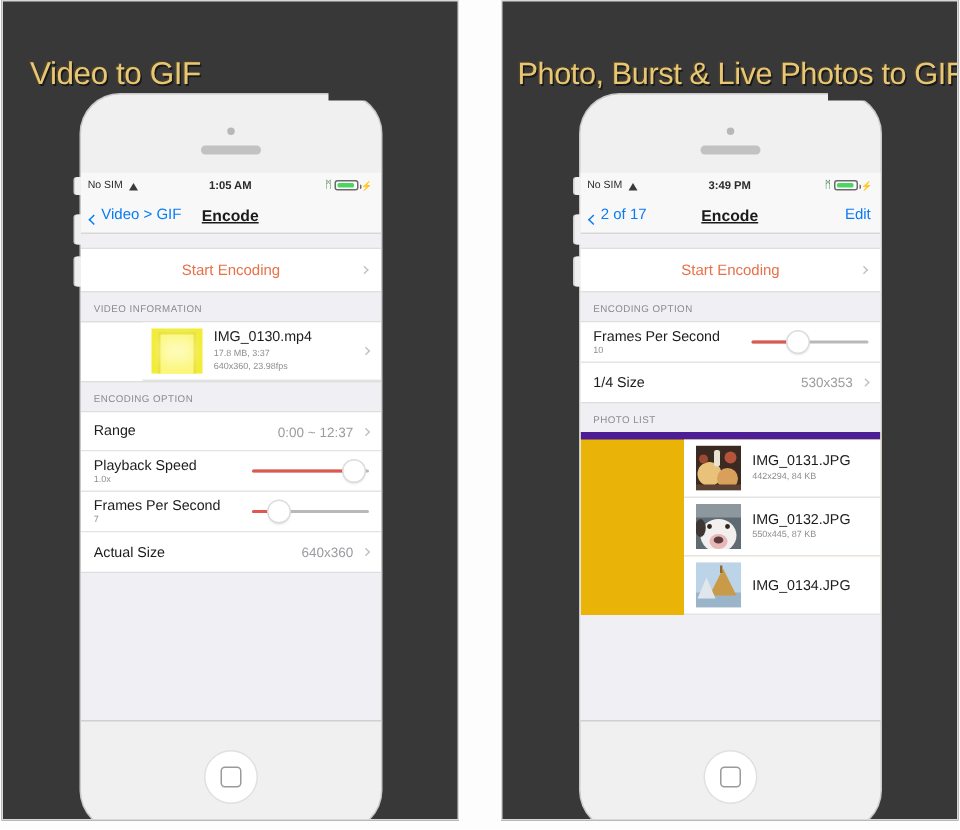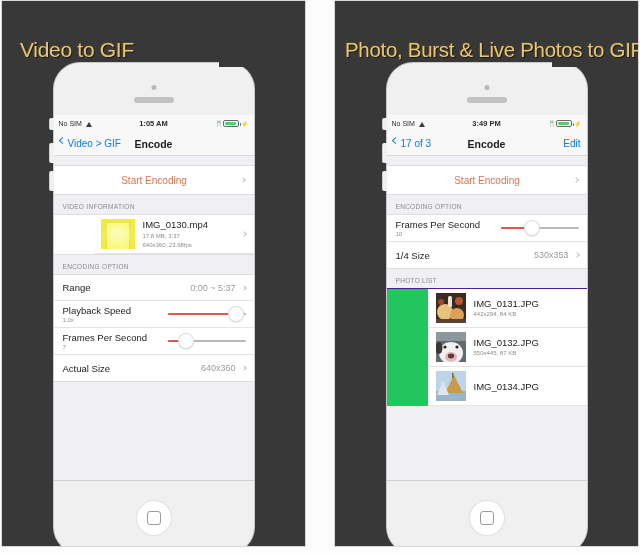--- a/index.html
+++ b/index.html
@@ -129,29 +129,30 @@
   .battery i{ display:block; height:100%; width:88%; background:#4cd560; border-radius:1px; }
   .plug{ font-size:6px; color:#4a4a4a; }
 
   
   .navbar{
     height:24px; background:#f8f8f8;
     border-bottom:1px solid #d7d7d7;
     display:flex; align-items:center; position:relative;
     padding:0 6px;
   }
-  .nav-back{ display:flex; align-items:flex-start; gap:2px; color:#0a7bf5; font-size:10px; cursor:pointer; }
+  .nav-back{ display:flex; align-items:flex-end; gap:2px; color:#0a7bf5; font-size:10px; cursor:pointer; }
   .chev-l{
     width:5px; height:5px; border-left:1.8px solid #0a7bf5; border-bottom:1.8px solid #0a7bf5;
     transform:rotate(45deg); display:inline-block; margin-right:1px;
   }
   .nav-title{
     position:absolute; left:0; right:0; text-align:center;
     font-size:10.5px; font-weight:bold; color:#1b1b1b;
     pointer-events:none;
+    text-decoration:underline;
   }
   .nav-right{ margin-left:auto; color:#0a7bf5; font-size:10px; z-index:2; }
 
   
   .content{ height:324px; overflow:hidden; background:#efeff4; }
   .gap{ height:9px; }
 
   .section-hd{
     font-size:6.5px; color:#8b8b90; letter-spacing:.3px;
     padding:8px 9px 4px 9px; text-transform:uppercase;
@@ -208,21 +209,21 @@
     width:20px;height:16px; background:#fdfbb6; filter:blur(4px);
   }
   .minfo{ display:flex; flex-direction:column; }
   .mname{ font-size:9.5px; color:#1c1c1c; }
   .mmeta{ font-size:6px; color:#8d8d92; margin-top:1.5px; line-height:1.35; }
 
   .thumbp{ width:30px; height:30px; flex:0 0 auto; margin-right:8px; overflow:hidden;
            background:#ccc; }
   .thumbp svg{ display:block; width:100%; height:100%; }
 
-  .photolist{ background:#22c55e; border-top:1px solid #4c1d95; }
+  .photolist{ background:#eab308; border-top:5px solid #4c1d95;padding-left:28px; }
   .photolist .media-row{ padding-left:8px; }
 </style>
 </head>
 <body>
 
 <div class="stage">
   <div class="panel left" id="panel-0">
       <div class="banner">Video to GIF</div>
       <div class="phone">
         <div class="topstep"></div>
@@ -273,21 +274,21 @@
                 <div class="value" style="margin-left: auto;"></div>
                 <span class="chev"></span>
               </div>
             </div>
             <div class="section-hd">ENCODING OPTION</div>
             <div class="card">
               <div class="row">
                 <div>
                   <div class="label">Range</div>
                 </div>
-                <div class="value">0:00 ~ 5:37</div>
+                <div class="value">0:00 ~ 12:37</div>
                 <span class="chev"></span>
               </div>
               <div class="row">
                 <div>
                   <div class="label">Playback Speed</div>
                   <div class="sub">1.0x</div>
                 </div>
                 <div class="slider">
                   <div class="track"></div>
                   <div class="track-fill" style="width: 88%;"></div>
@@ -341,21 +342,21 @@
               <span class="bt">ᛗ</span>
               <div class="battery">
                 <i></i>
               </div>
               <span class="plug">⚡</span>
             </div>
           </div>
           <div class="navbar">
             <div class="nav-back">
               <span class="chev-l"></span>
-              <span>17 of 3</span>
+              <span>2 of 17</span>
             </div>
             <div class="nav-title">Encode</div>
             <div class="nav-right">Edit</div>
           </div>
           <div class="content">
             <div class="gap"></div>
             <div class="card">
               <div class="row encode-row">
                 <div class="label">Start Encoding</div>
                 <span class="chev"></span>

